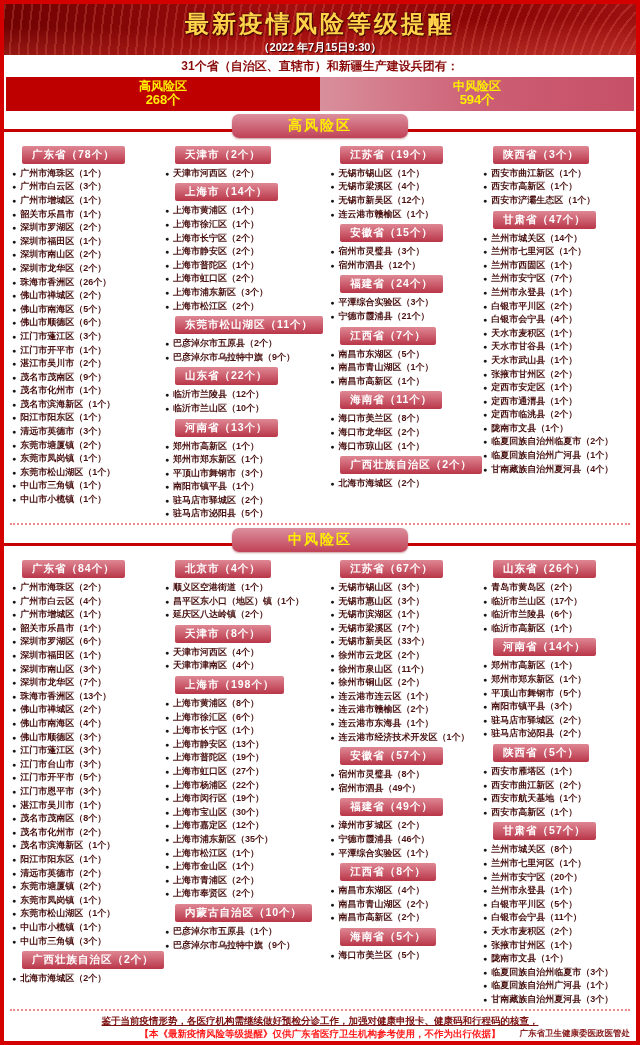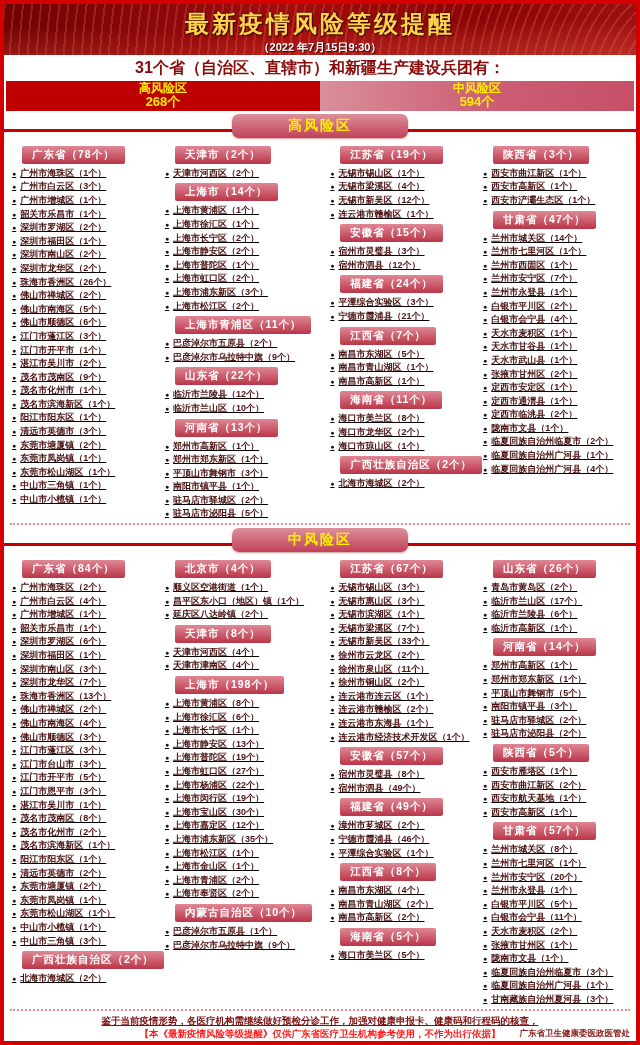--- a/index.html
+++ b/index.html
@@ -8,36 +8,36 @@
   
   .banner{height:52px;position:relative;color:#ffd700;text-align:center;
     background:
       radial-gradient(ellipse at 88% 130%, rgba(255,110,90,.45), transparent 55%),
       repeating-radial-gradient(circle at 112% 170%, rgba(255,130,110,.22) 0 2px, transparent 2px 9px),
       radial-gradient(ellipse at -5% 120%, rgba(255,90,70,.35), transparent 45%),
       linear-gradient(100deg,#6f0202,#a30d0d 45%,#8a0505 75%,#9c1010);}
   .banner-title{font-size:24px;font-weight:bold;letter-spacing:3px;padding-top:4px;color:#ffd24a;text-shadow:1px 1px 1px #3a0000,0 0 2px #000;}
   .banner-sub{font-size:11px;font-weight:bold;color:#fff;text-shadow:1px 1px 1px #300;}
   
-  .intro{font-size:16px;font-weight:bold;color:#8a0a0a;text-align:center;padding:3px 0 2px 0;}
+  .intro{font-size:12px;font-weight:bold;color:#8a0a0a;text-align:center;padding:3px 0 2px 0;}
   
   .statbar{display:flex;height:36px;margin:0 2px;}
   .stat{flex:1;display:flex;flex-direction:column;align-items:center;justify-content:center;color:#ffee00;font-weight:bold;line-height:1.15;}
   .stat .lbl{font-size:12px;}
   .stat .cnt{font-size:13px;}
   .stat.high{background:#bf0000;}
   .stat.mid{background:linear-gradient(90deg,#d98f9c,#cc5d72 55%,#c65067);}
   
   .section-bar{position:relative;height:26px;margin:2px 0;}
   .section-bar::before{content:"";position:absolute;left:0;right:0;top:16px;height:3px;background:#c40000;}
   .pill{position:absolute;left:50%;transform:translateX(-50%);top:1px;min-width:140px;text-align:center;
     background:linear-gradient(180deg,#dd8f9d,#c04257);border-radius:7px;color:#ffee00;font-weight:bold;
     font-size:14px;padding:3px 18px;letter-spacing:2px;box-shadow:0 1px 2px rgba(120,0,0,.4);}
   
-  .cols{display:flex;padding:2px 4px 0 4px;align-items:flex-start;text-decoration:underline;}
+  .cols{display:flex;padding:2px 4px 0 4px;align-items:flex-start;}
   .col{box-sizing:border-box;padding:0 2px;}
   .col.c0{width:24.5%;}.col.c1{width:26.5%;}.col.c2{width:24.5%;}.col.c3{width:24.5%;}
   .prov-header{display:inline-block;background:linear-gradient(180deg,#df8794,#b93648);color:#fff;font-weight:bold;
     font-size:10.5px;padding:2px 10px;margin:3px 0 3px 12px;border-radius:2px;letter-spacing:1px;white-space:nowrap;}
   .item{display:flex;font-size:9px;line-height:13.6px;color:#4a1111;font-weight:bold;}
   .item .bullet{color:#151515;font-size:7px;padding:0 4px 0 2px;line-height:13.6px;}
   .item .txt{flex:1;}
   .dotted{border-top:2px dotted #ef8a8a;margin:2px 6px;}
   
   .notes{font-size:9.5px;color:#7c1212;font-weight:bold;text-align:center;line-height:11.5px;padding-top:2px;text-decoration:underline;}
@@ -169,21 +169,21 @@
             <span class="txt">上海市普陀区（1个）</span>
           </div><div class="item">
             <span class="bullet">●</span>
             <span class="txt">上海市虹口区（2个）</span>
           </div><div class="item">
             <span class="bullet">●</span>
             <span class="txt">上海市浦东新区（3个）</span>
           </div><div class="item">
             <span class="bullet">●</span>
             <span class="txt">上海市松江区（2个）</span>
-          </div><div class="prov-header">上海市青浦区（11个）</div><div class="item">
+          </div><div class="prov-header">东莞市松山湖区（11个）</div><div class="item">
             <span class="bullet">●</span>
             <span class="txt">巴彦淖尔市五原县（2个）</span>
           </div><div class="item">
             <span class="bullet">●</span>
             <span class="txt">巴彦淖尔市乌拉特中旗（9个）</span>
           </div><div class="prov-header">山东省（22个）</div><div class="item">
             <span class="bullet">●</span>
             <span class="txt">临沂市兰陵县（12个）</span>
           </div><div class="item">
             <span class="bullet">●</span>
@@ -308,21 +308,21 @@
             <span class="bullet">●</span>
             <span class="txt">陇南市文县（1个）</span>
           </div><div class="item">
             <span class="bullet">●</span>
             <span class="txt">临夏回族自治州临夏市（2个）</span>
           </div><div class="item">
             <span class="bullet">●</span>
             <span class="txt">临夏回族自治州广河县（1个）</span>
           </div><div class="item">
             <span class="bullet">●</span>
-            <span class="txt">临夏回族自治州广河县（4个）</span>
+            <span class="txt">甘南藏族自治州夏河县（4个）</span>
           </div></div>
       </div>
       <div class="dotted"></div>
       <div class="section-bar">
         <div class="pill">中风险区</div>
       </div>
       <div class="cols">
         <div class="col c0"><div class="prov-header">广东省（84个）</div><div class="item">
             <span class="bullet">●</span>
             <span class="txt">广州市海珠区（2个）</span>

